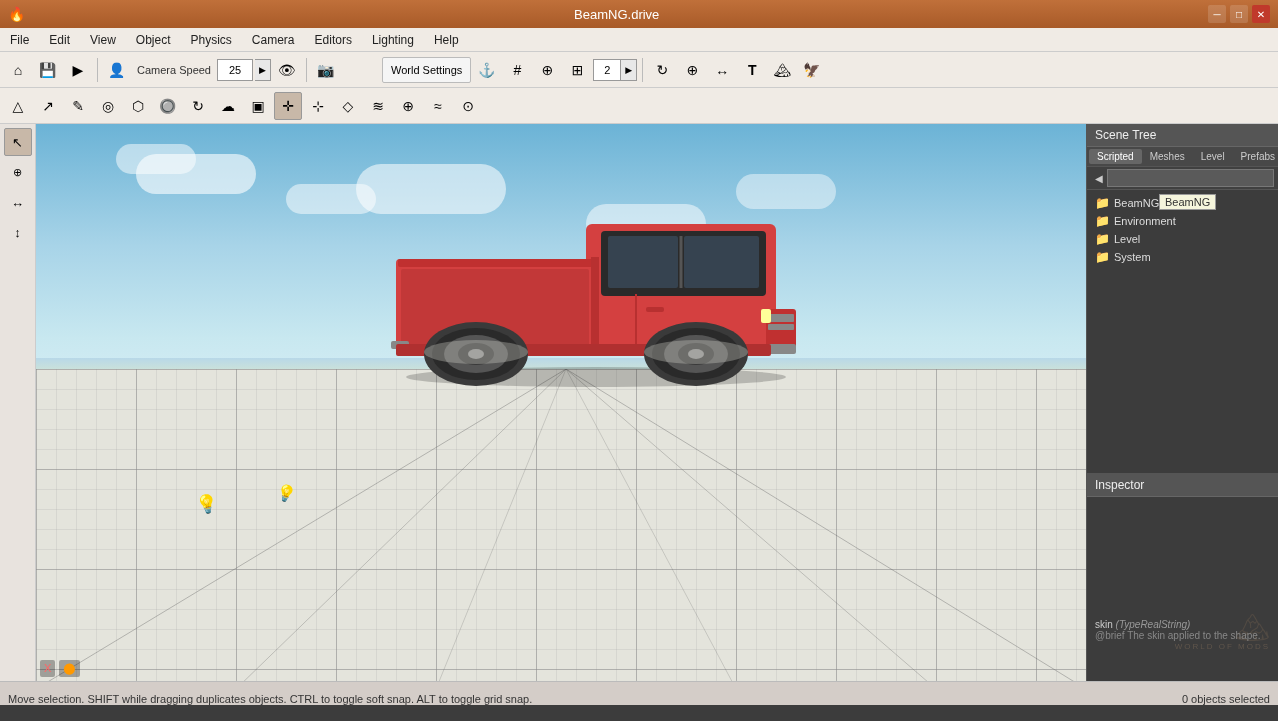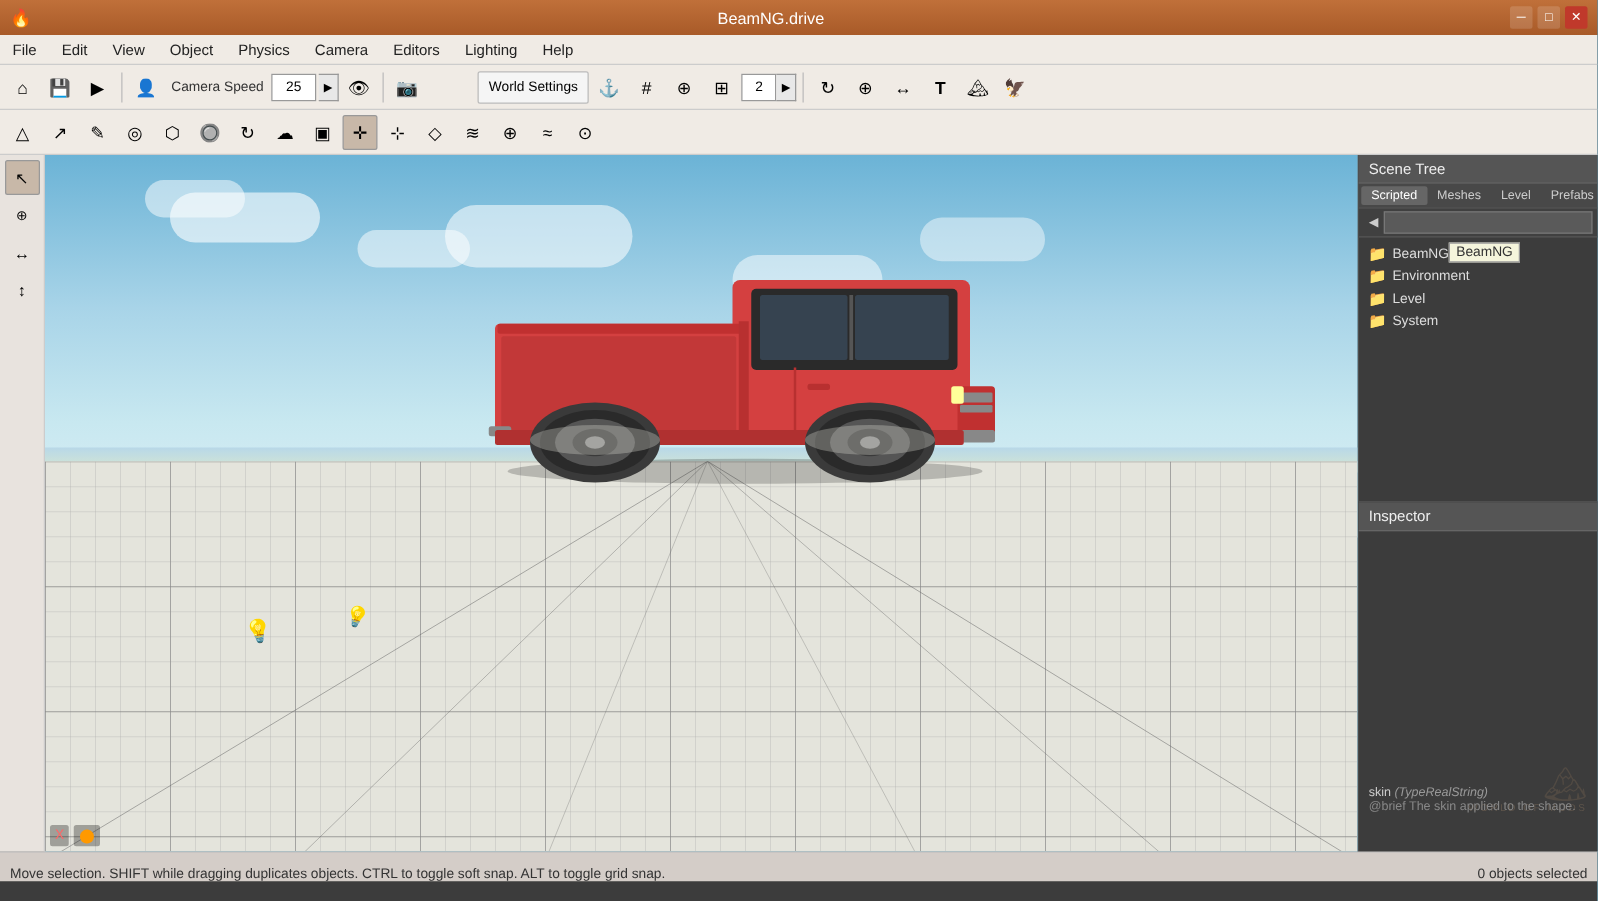--- a/index.html
+++ b/index.html
@@ -156,21 +156,21 @@
     }
 
     #tree-items { flex: 1; padding: 4px 0; overflow-y: auto; }
     .tree-item {
       display: flex; align-items: center; padding: 2px 8px; cursor: pointer;
       color: #ddd; font-size: 11px; gap: 4px;
     }
     .folder-icon { color: #d4a030; font-size: 12px; }
 
     #inspector {
-      height: 280px; background: #3c3c3c; border-top: 1px solid #555;
+      height: 208px; background: #3c3c3c; border-top: 1px solid #555;
     }
     #inspector-header {
       background: #555; padding: 4px 8px; color: #eee; font-size: 12px;
       border-bottom: 1px solid #666;
     }
     #inspector-content {
       padding: 4px 8px; height: calc(100% - 24px); overflow-y: auto;
     }
 
     
@@ -412,21 +412,21 @@
     <div id="inspector" style="position: relative;">
       <div id="inspector-header">Inspector</div>
       <div id="inspector-content">
 
         <div style="position:absolute;bottom:30px;right:8px;text-align:right;">
           <div style="font-size:28px;color:rgba(120,100,80,0.35);line-height:1;">🏔</div>
           <div style="font-size:8px;color:rgba(130,110,90,0.5);letter-spacing:2px;">WORLD OF MODS</div>
         </div>
       </div>
 
-      <div style="position:absolute;bottom:30px;left:4px;right:4px;font-size:10px;color:#aaa;padding:0 4px;">
+      <div style="position:absolute;bottom:40px;left:4px;right:4px;font-size:10px;color:#aaa;padding:0 4px;">
         <span style="color:#ccc;">skin <em style="color:#999;">(TypeRealString)</em></span><br>
         <span style="color:#888;">@brief The skin applied to the shape.</span>
       </div>
     </div>
   </div>
 </div>
 
 <div id="statusbar">
   <span>Move selection.  SHIFT while dragging duplicates objects.  CTRL to toggle soft snap.  ALT to toggle grid snap.</span>
   <span>0 objects selected</span>

